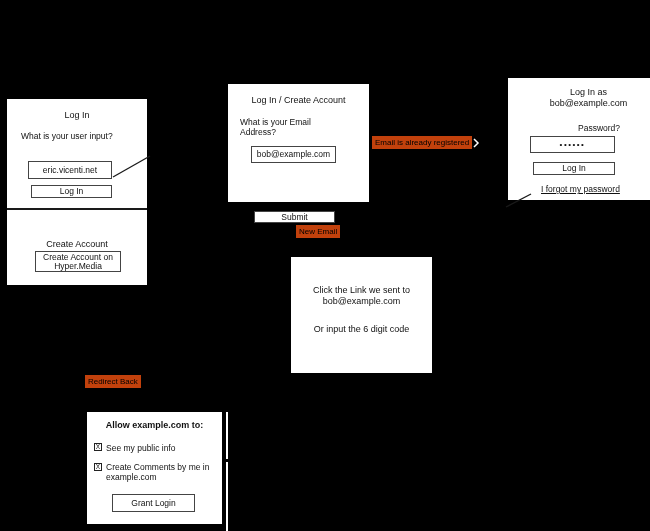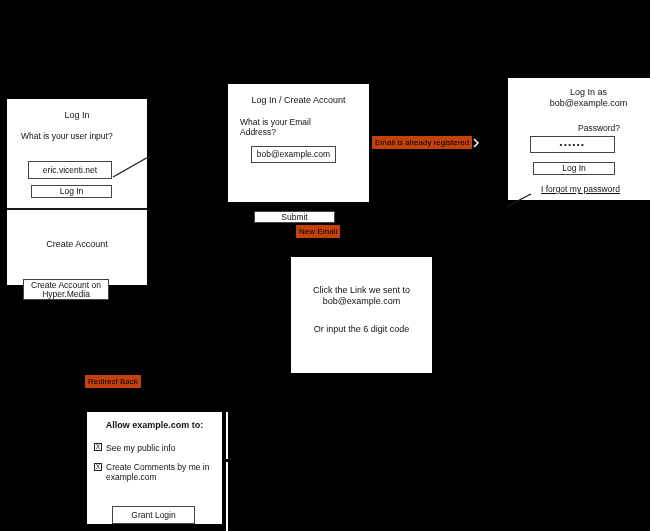--- a/index.html
+++ b/index.html
@@ -35,21 +35,21 @@
 
 <div class="canvas">
 
   <div class="box" style="left:7px;top:99px;width:140px;height:186px;">
     <div class="t title center" style="top:11px;">Log In</div>
     <div class="t" style="left:14px;top:32px;width:100px;">What is your user input?</div>
     <div class="ctrl" style="left:21px;top:62px;width:84px;height:18px;">eric.vicenti.net</div>
     <div class="ctrl" style="left:24px;top:86px;width:81px;height:13px;">Log In</div>
     <div class="divider" style="top:109px;"></div>
     <div class="t title center" style="top:140px;">Create Account</div>
-    <div class="ctrl" style="left:16px;top:152px;width:86px;height:21px;margin-top:28px;">Create Account on Hyper.Media</div>
+    <div class="ctrl" style="left:28px;top:152px;width:86px;height:21px;">Create Account on Hyper.Media</div>
   </div>
 
   <div class="box" style="left:228px;top:84px;width:141px;height:118px;">
     <div class="t" style="left:12px;top:33px;width:108px;">What is your Email Address?</div>
     <div class="t title center" style="top:11px;">Log In / Create Account</div>
     <div class="ctrl" style="left:23px;top:62px;width:85px;height:17px;">bob@example.com</div>
     <div class="ctrl" style="left:26px;top:87px;width:81px;height:12px;margin-top:40px;">Submit</div>
   </div>
 
   <div class="box" style="left:508px;top:78px;width:161px;height:122px;">
@@ -66,21 +66,21 @@
     <div class="t title center" style="top:39px;">bob@example.com</div>
     <div class="t title center" style="top:67px;">Or input the 6 digit code</div>
   </div>
 
   <div class="box" style="left:87px;top:412px;width:135px;height:112px;">
     <div class="t title center bold" style="top:8px;">Allow example.com to:</div>
     <span class="cb" style="left:7px;top:31px;">X</span>
     <div class="t" style="left:19px;top:31px;width:110px;">See my public info</div>
     <span class="cb" style="left:7px;top:51px;">X</span>
     <div class="t" style="left:19px;top:50px;width:110px;">Create Comments by me in example.com</div>
-    <div class="ctrl" style="left:25px;top:94px;width:83px;height:18px;">Grant Login</div>
+    <div class="ctrl" style="left:25px;top:82px;width:83px;height:18px;">Grant Login</div>
   </div>
 
   <div class="chip" style="left:371px;top:135px;">Email is already registered</div>
   <div class="chip" style="left:295px;top:224px;">New Email</div>
   <div class="chip" style="left:84px;top:374px;">Redirect Back</div>
 
   <svg class="overlay" width="650" height="531" viewBox="0 0 650 531">
     <line x1="113" y1="177" x2="150" y2="156" stroke="#1a1a1a" stroke-width="1.3"></line>
     <line x1="531" y1="194" x2="506" y2="207" stroke="#1a1a1a" stroke-width="1.3"></line>
     <polyline points="474,139 478,143 474,147" fill="none" stroke="#ffffff" stroke-width="1.5"></polyline>

